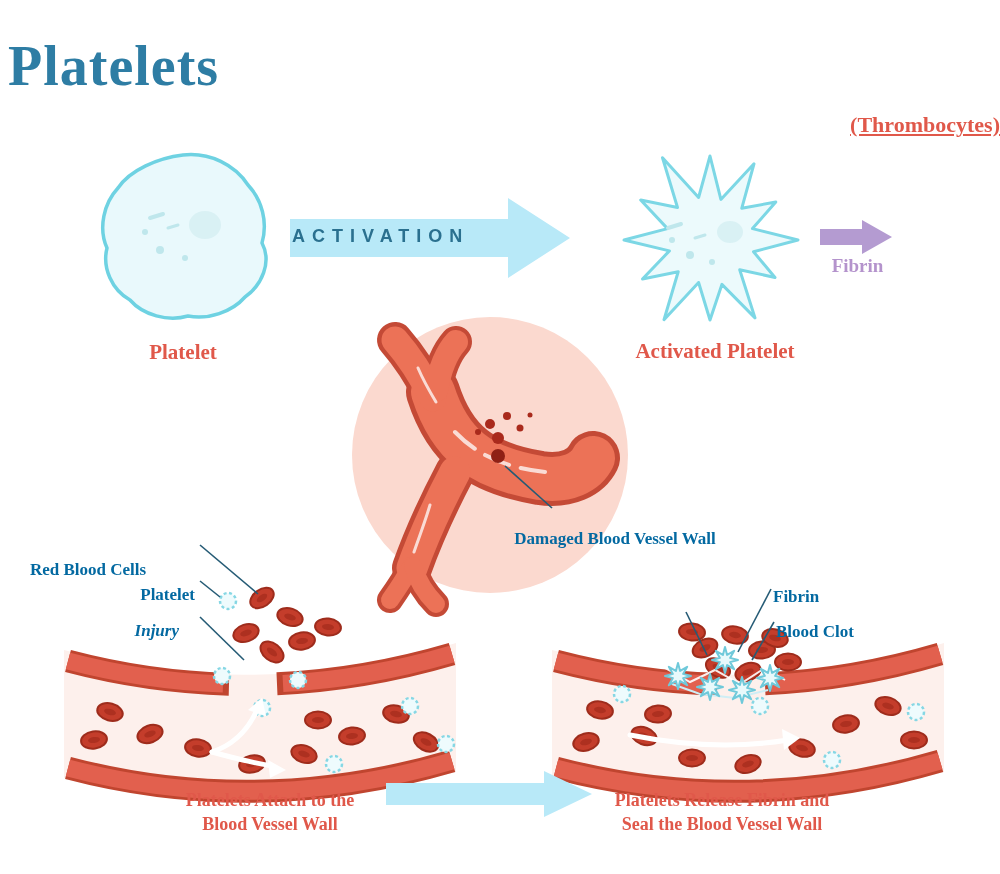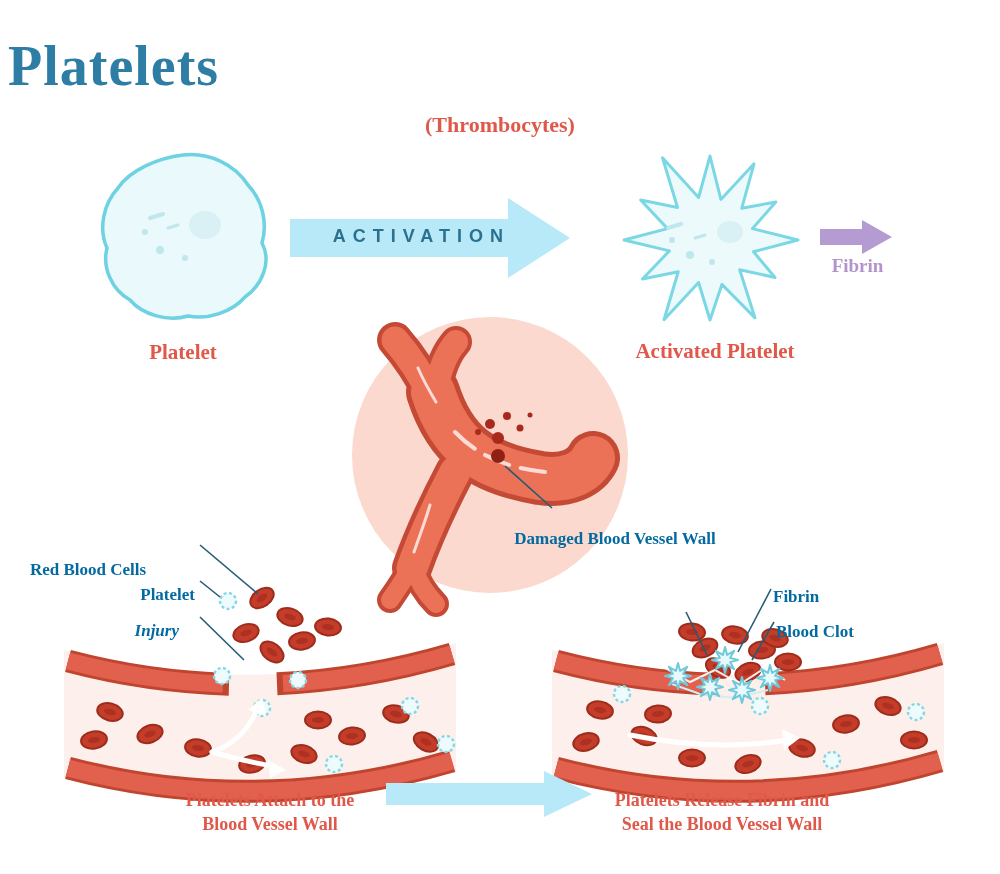--- a/index.html
+++ b/index.html
@@ -2,22 +2,22 @@
 <html><head>
 <meta charset="utf-8">
 <style>
   html,body{margin:0;padding:0;background:#fff;}
   .canvas{position:relative;width:1000px;height:874px;background:#ffffff;overflow:hidden;
           font-family:"Liberation Serif",serif;}
   .art{position:absolute;left:0;top:0;}
   .txt{position:absolute;margin:0;}
   .title{left:0;top:34px;width:1000px;text-align:left;font-size:56px;font-weight:700;
          color:#2e7da4;letter-spacing:1px;padding-left:8px;}
-  .subtitle{left:0;top:112px;width:1000px;text-align:center;font-size:22px;font-weight:700;color:#e0584a;}
-  .activation{left:292px;top:226px;width:218px;text-align:right;font-size:18px;font-weight:700;
+  .subtitle{left:0;top:112px;width:1000px;text-align:right;font-size:22px;font-weight:700;color:#e0584a;text-decoration:underline;}
+  .activation{left:292px;top:226px;width:218px;text-align:left;font-size:18px;font-weight:700;
               color:#2a708f;letter-spacing:7px;font-family:"Liberation Sans",sans-serif;}
   .fig-label{font-size:21px;font-weight:700;color:#e0584a;text-align:center;}
   .platelet-label{left:83px;top:340px;width:200px;}
   .activated-label{left:585px;top:339px;width:260px;}
   .fibrin-purple{left:800px;top:255px;width:115px;text-align:center;font-size:19px;font-weight:700;color:#b493cc;}
   .teal-label{font-size:17px;font-weight:700;color:#0369a1;margin-top:15px;}
   .damaged-label{left:475px;top:514px;width:280px;text-align:center;}
   .rbc-label{left:30px;top:545px;width:165px;text-align:left;}
   .plt-label{left:30px;top:570px;width:165px;text-align:right;}
   .injury-label{left:14px;top:606px;width:165px;text-align:right;font-style:italic;}

